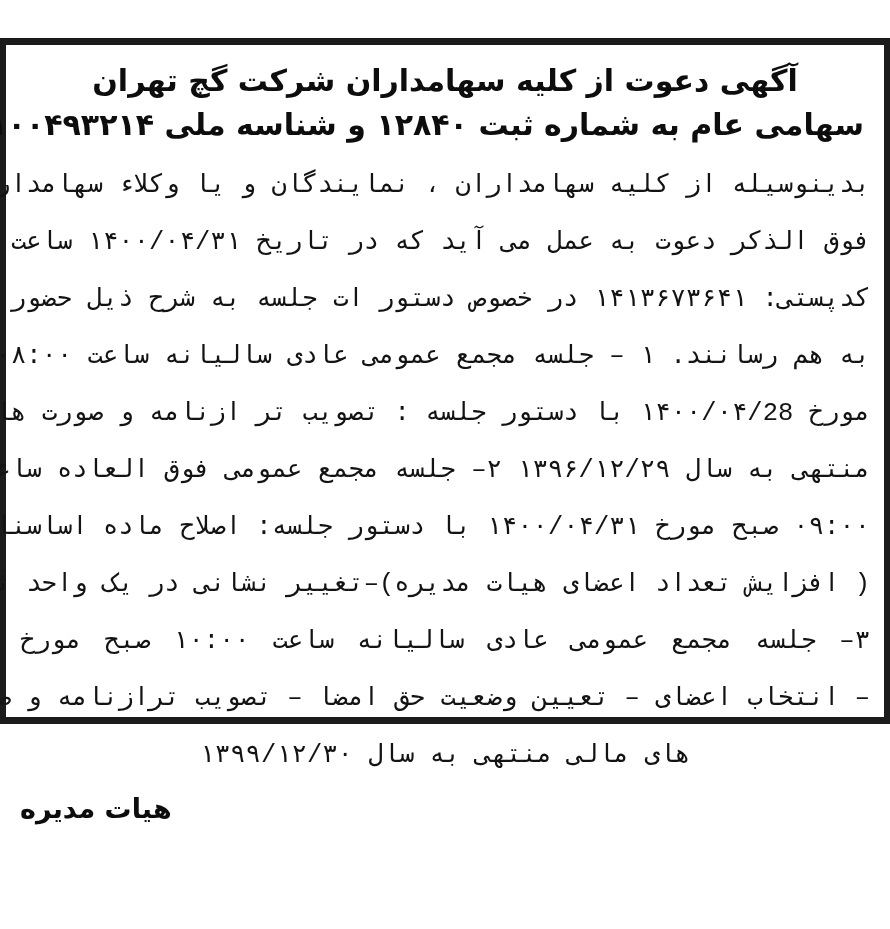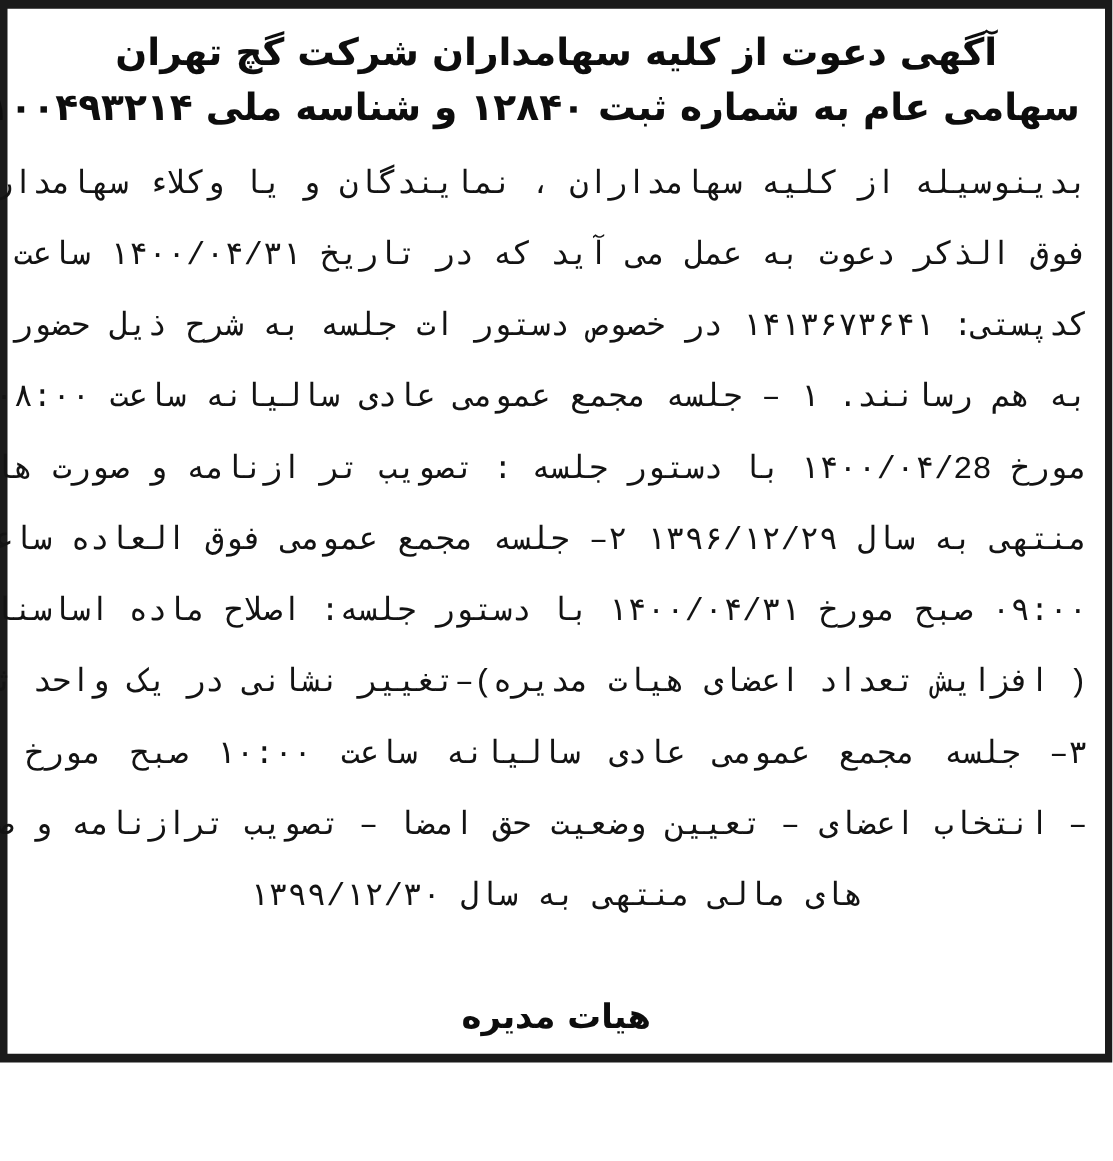--- a/index.html
+++ b/index.html
@@ -10,29 +10,30 @@
   body {
     width: 890px;
     height: 929px;
     font-family: "DejaVu Sans", "Liberation Sans", sans-serif;
     color: #111111;
     overflow: hidden;
   }
   .notice {
     box-sizing: border-box;
     width: 890px;
-    height: 850px;
+    height: 686px;
     background: #ffffff;
     border-top: 7px solid #1b1b1b;
     border-bottom: 7px solid #1b1b1b;
     border-right: 6px solid #1b1b1b;
     border-left: 6px solid #1b1b1b;
     padding: 6px 14px 4px 14px;
     display: flex;
     flex-direction: column;
+    margin-top: 38px;
   }
   .title-block {
     text-align: center;
     padding: 8px 6px 2px 6px;
   }
   .title-line {
     font-weight: bold;
     font-size: 30px;
     line-height: 44px;
     letter-spacing: -0.3px;
@@ -60,21 +61,21 @@
   }
   .signature-block {
     margin-top: 2px;
     padding-bottom: 2px;
   }
   .signature {
     font-size: 27px;
     font-weight: bold;
     line-height: 46px;
     color: #0d0d0d;
-    text-align: center;
+    text-align: left;
     direction: rtl;
   }
 </style>
 </head>
 <body>
 
 <div class="notice">
 
   <div class="title-block">
     <div class="title-line">آگهی دعوت از کلیه سهامداران شرکت گچ تهران</div>

